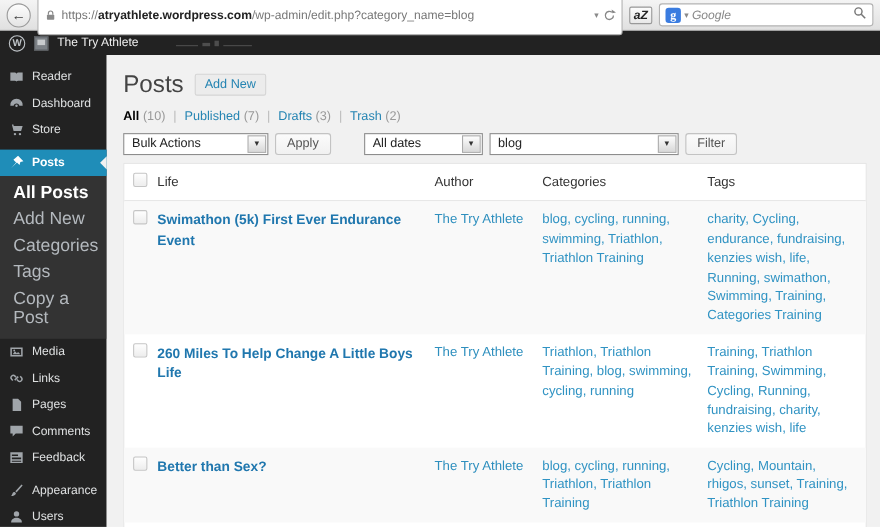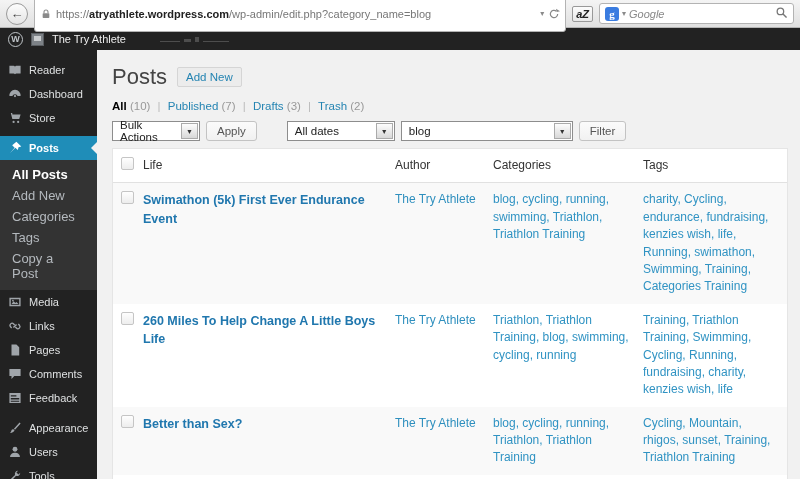--- a/index.html
+++ b/index.html
@@ -48,21 +48,21 @@
   
   .m-item { display:flex; align-items:center; gap:7px; padding:5px 8px; font-size:11px; color:#dee0e1;
             position:relative; cursor:pointer;text-align:right; }
   .m-item svg { flex:0 0 14px; fill:#a0a5aa; }
   .m-item.active { background:#1f8db8; color:#fff; font-weight:bold; }
   .m-item.active svg { fill:#fff; }
   .m-arrow { position:absolute; right:0; top:50%; margin-top:-6px; width:0; height:0;
              border-top:6px solid transparent; border-bottom:6px solid transparent; border-right:6px solid #f1f1f1; }
   .m-sep { height:6px; }
   .submenu { background:#333; padding:4px 0 6px; }
-  .sm-item { padding:3px 16px 3px 12px; font-size:13px; color:#b4b9be; cursor:pointer; }
+  .sm-item { padding:3px 16px 3px 12px; font-size:16px; color:#b4b9be; cursor:pointer; }
   .sm-item.current { color:#fff; font-weight:bold; }
 
   
   .titlerow { display:flex; align-items:center; gap:10px; margin:4px 0 10px; }
   .page-title { font-size:22px; font-weight:normal; color:#444; }
   .add-new { font-size:11.5px; color:#2484b2; background:#ececec; border:1px solid #d5d5d5;
              border-radius:2px; padding:3px 8px; cursor:pointer; }
   .views { font-size:11.5px; color:#999; margin-bottom:9px; }
   .views .v-link { color:#2484b2; text-decoration:none; cursor:pointer; }
   .views .v-link.current { color:#000; font-weight:bold; }
@@ -259,21 +259,21 @@
         <span class="cnt">(7)</span>
         <span class="sep">|</span>
         <span class="v-link">Drafts</span>
         <span class="cnt">(3)</span>
         <span class="sep">|</span>
         <span class="v-link">Trash</span>
         <span class="cnt">(2)</span>
       </div>
 
       <div class="tablenav top">
-        <span class="wsel" style="width:88px">
+        <span class="wsel" style="width:132px">
           <span class="txt" style="flex:1">Bulk Actions</span>
           <span class="drop">▼</span>
         </span>
         <span class="btn2">Apply</span>
         <span class="gap"></span>
         <span class="wsel" style="width:108px">
           <span class="txt" style="flex:1">All dates</span>
           <span class="drop">▼</span>
         </span>
         <span class="wsel" style="width:172px">

